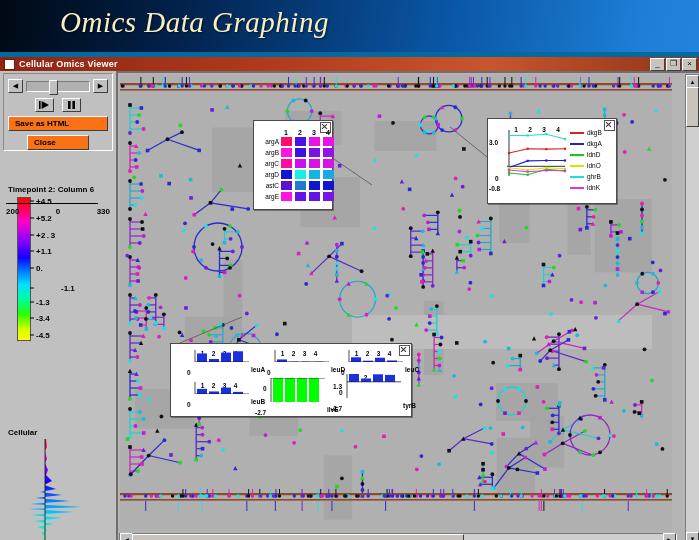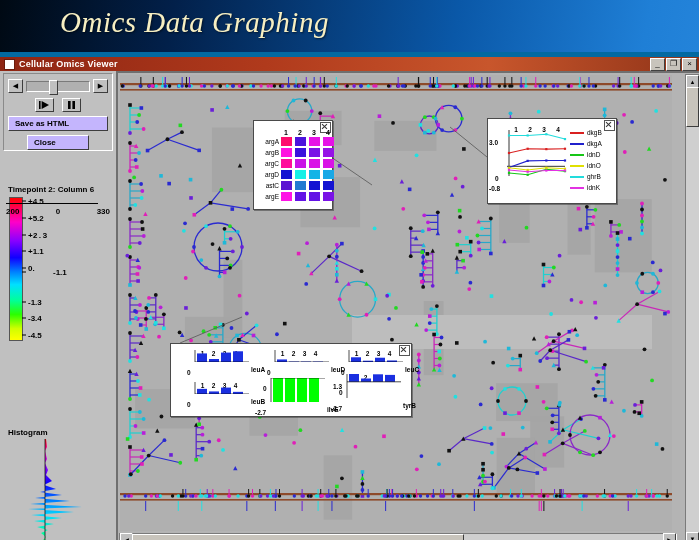--- a/index.html
+++ b/index.html
@@ -38,29 +38,29 @@
     justify-content:center;font-size:7px;color:#000;cursor:pointer;flex:0 0 auto;}
   .slider-track{position:relative;flex:1;height:9px;background:#b0b0b0;
     border:1px solid;border-color:#7a7a7a #fff #fff #7a7a7a;}
   .slider-thumb{position:absolute;left:36%;top:-2px;width:7px;height:13px;
     background:#c0c0c0;border:1px solid;border-color:#fff #3d3d3d #3d3d3d #fff;cursor:pointer;}
   .row-trans{display:flex;justify-content:center;gap:8px;margin-top:5px;}
   .tbtn{width:17px;height:12px;background:#c0c0c0;border:1px solid;
     border-color:#fff #3d3d3d #3d3d3d #fff;display:flex;align-items:center;
     justify-content:center;cursor:pointer;}
   .tbtn svg{display:block;}
-  .wbtn{display:block;margin:4px auto 0;background:#c4b5fd;border:1px solid;
+  .wbtn{display:block;margin:4px auto 0;background:#f97316;border:1px solid;
     border-color:#fff #3d3d3d #3d3d3d #fff;font-size:8px;font-weight:bold;
     font-family:"Liberation Sans",sans-serif;color:#000;padding:2px 6px;cursor:pointer;}
   .wbtn.wide{width:86px;}
   .wbtn.narrow{width:48px;}
 
   .legend-wrap{position:absolute;left:3px;top:114px;width:108px;}
   .legend-title{font-size:8px;font-weight:bold;color:#000;margin:0 0 3px 5px;white-space:nowrap;}
-  .scale{position:relative;height:142px;margin-left:6px;}
+  .scale{position:relative;height:142px;margin-left:14px;}
   .scale-bar{position:absolute;left:0;top:0;width:12px;height:142px;
     background:linear-gradient(180deg,#ff0000 0%,#ff00c8 17%,#8a00ff 30%,
       #1000ff 42%,#0080ff 52%,#00e0ff 61%,#00ff9a 72%,#2bff00 82%,#d0ff00 92%,#ffff00 100%);
     border:1px solid #555;}
   .tick{position:absolute;left:13px;display:flex;align-items:center;gap:2px;
     font-size:8px;font-weight:bold;color:#000;transform:translateY(-50%);}
   .tick .dash{width:4px;height:1px;background:#000;display:inline-block;}
 
   .hist-title{position:absolute;left:8px;top:357px;font-size:8px;font-weight:bold;color:#000;}
   .hist-box{position:absolute;left:4px;top:366px;width:105px;height:130px;}
@@ -189,41 +189,41 @@
                 <span>+2.3</span>
               </div>
               <div class="tick" style="top: 54.25px;">
                 <span class="dash"></span>
                 <span>+1.1</span>
               </div>
               <div class="tick" style="top: 71px;">
                 <span class="dash"></span>
                 <span>0.</span>
               </div>
-              <div class="tick" style="top: 75px; gap: 27px;">
+              <div class="tick" style="top: 91px; gap: 27px;">
                 <span class="dash"></span>
                 <span>-1.1</span>
               </div>
               <div class="tick" style="top: 104.5px;">
                 <span class="dash"></span>
                 <span>-1.3</span>
               </div>
               <div class="tick" style="top: 121.25px;">
                 <span class="dash"></span>
                 <span>-3.4</span>
               </div>
               <div class="tick" style="top: 138px;">
                 <span class="dash"></span>
                 <span>-4.5</span>
               </div>
             </div>
         </div>
       </div>
 
-      <div class="hist-title">Histogram</div>
+      <div class="hist-title">Cellular</div>
       <div class="hist-box">
         <svg width="105" height="132" viewBox="0 0 105 132">
           <defs>
             <linearGradient id="histg" x1="0" y1="0" x2="0" y2="1">
               <stop offset="0%" stop-color="#ff0000"></stop>
               <stop offset="10%" stop-color="#ff00c8"></stop>
               <stop offset="22%" stop-color="#8a00ff"></stop>
               <stop offset="34%" stop-color="#1000ff"></stop>
               <stop offset="48%" stop-color="#0080ff"></stop>
               <stop offset="60%" stop-color="#00e0ff"></stop>

